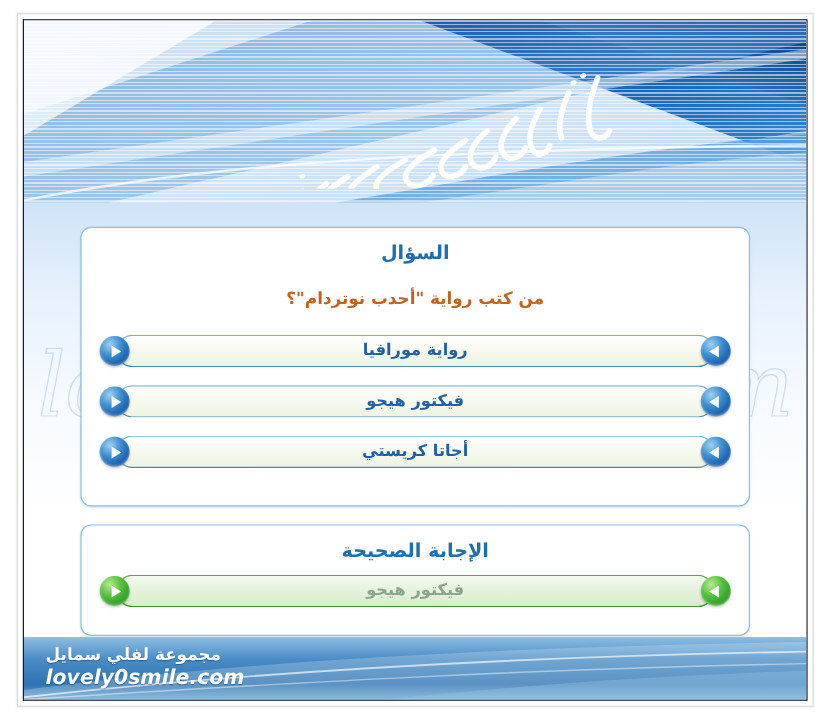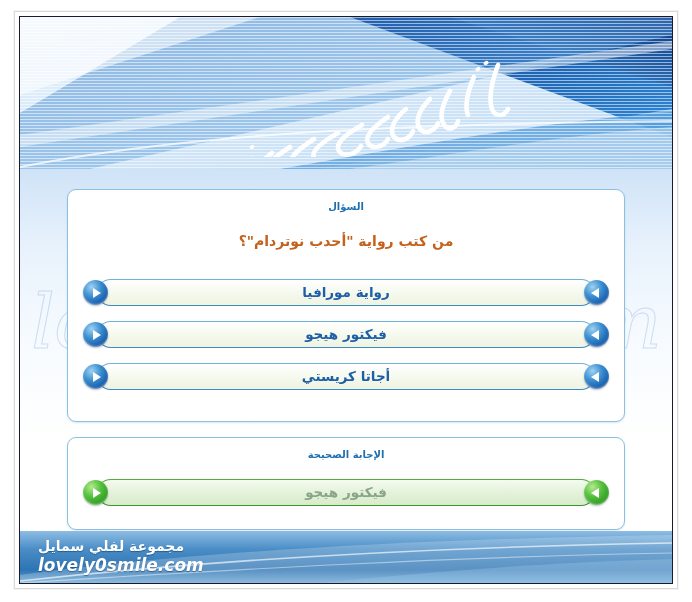--- a/index.html
+++ b/index.html
@@ -34,21 +34,21 @@
       font-family:"DejaVu Serif","Liberation Serif",serif;
       color:transparent;-webkit-text-stroke:1px rgba(139,178,214,.40);
       letter-spacing:-1px;white-space:nowrap;}
 
   .panel{position:absolute;left:47px;width:558px;background:#ffffff;
       border:1px solid #8cc0e0;border-radius:9px;box-sizing:border-box;
       box-shadow:0 1px 2px rgba(120,160,195,.25);}
   #panel-question{top:20px;height:233px;}
   #panel-answer{top:268px;height:93px;}
 
-  .panel-title{text-align:center;color:#1f6fb0;font-weight:bold;font-size:10px;
+  .panel-title{text-align:center;color:#1f6fb0;font-weight:bold;font-size:16px;
       direction:rtl;margin-top:11px;}
   .question-text{text-align:center;color:#c4621d;font-weight:bold;font-size:14px;
       direction:rtl;margin-top:21px;}
 
   .options{position:absolute;left:15px;right:15px;top:88px;}
   .option{position:relative;height:29px;margin-bottom:13px;}
   .option:last-child{margin-bottom:0;}
 
   .pill{position:absolute;left:14px;right:14px;top:1px;height:27px;
       box-sizing:border-box;border-radius:14px;

